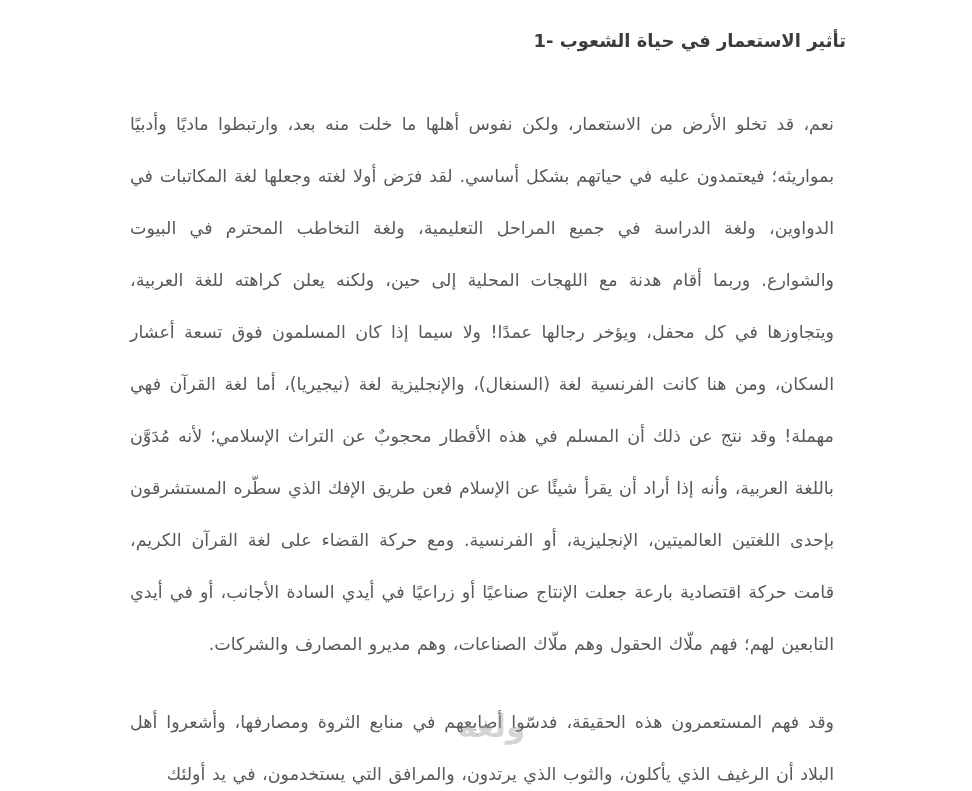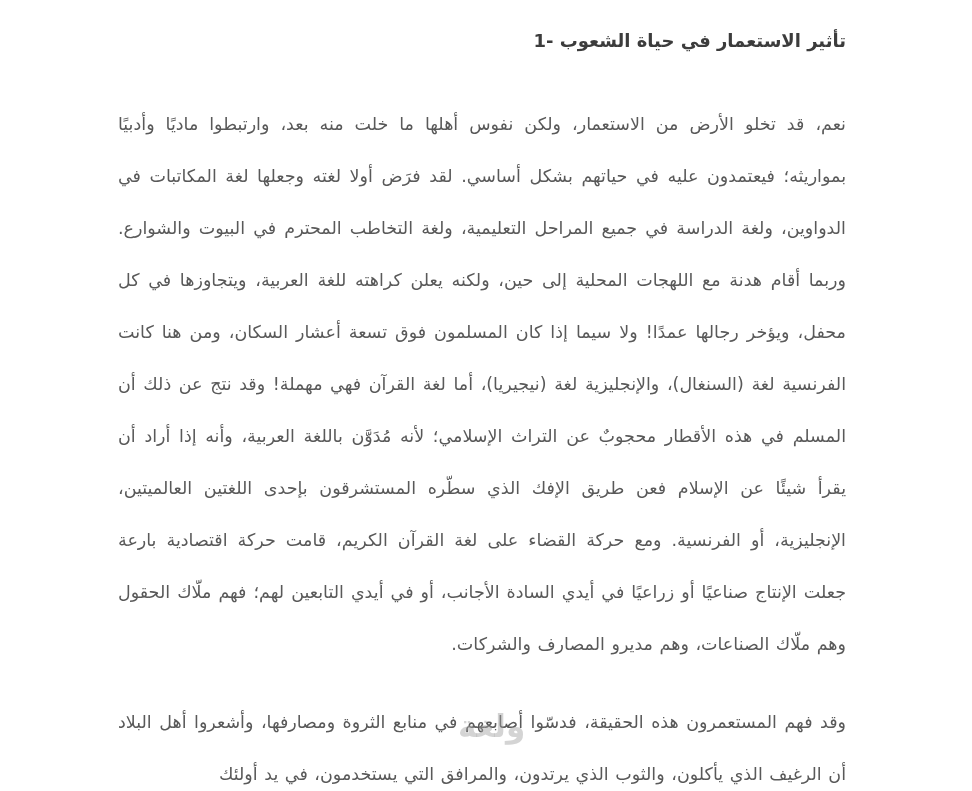--- a/index.html
+++ b/index.html
@@ -29,21 +29,21 @@
     margin: 0 0 44px 0;
     line-height: 26px;
   }
   .doc-paragraph {
     font-size: 17.5px;
     font-weight: 400;
     color: #595959;
     line-height: 52px;
     text-align: justify;
     text-justify: inter-word;
-    margin: 0;
+    margin: 12px;
     word-spacing: 1px;
   }
   .doc-paragraph + .doc-paragraph {
     margin-top: 26px;
   }
   .watermark {
     position: absolute;
     left: 458px;
     top: 708px;
     font-size: 31px;

